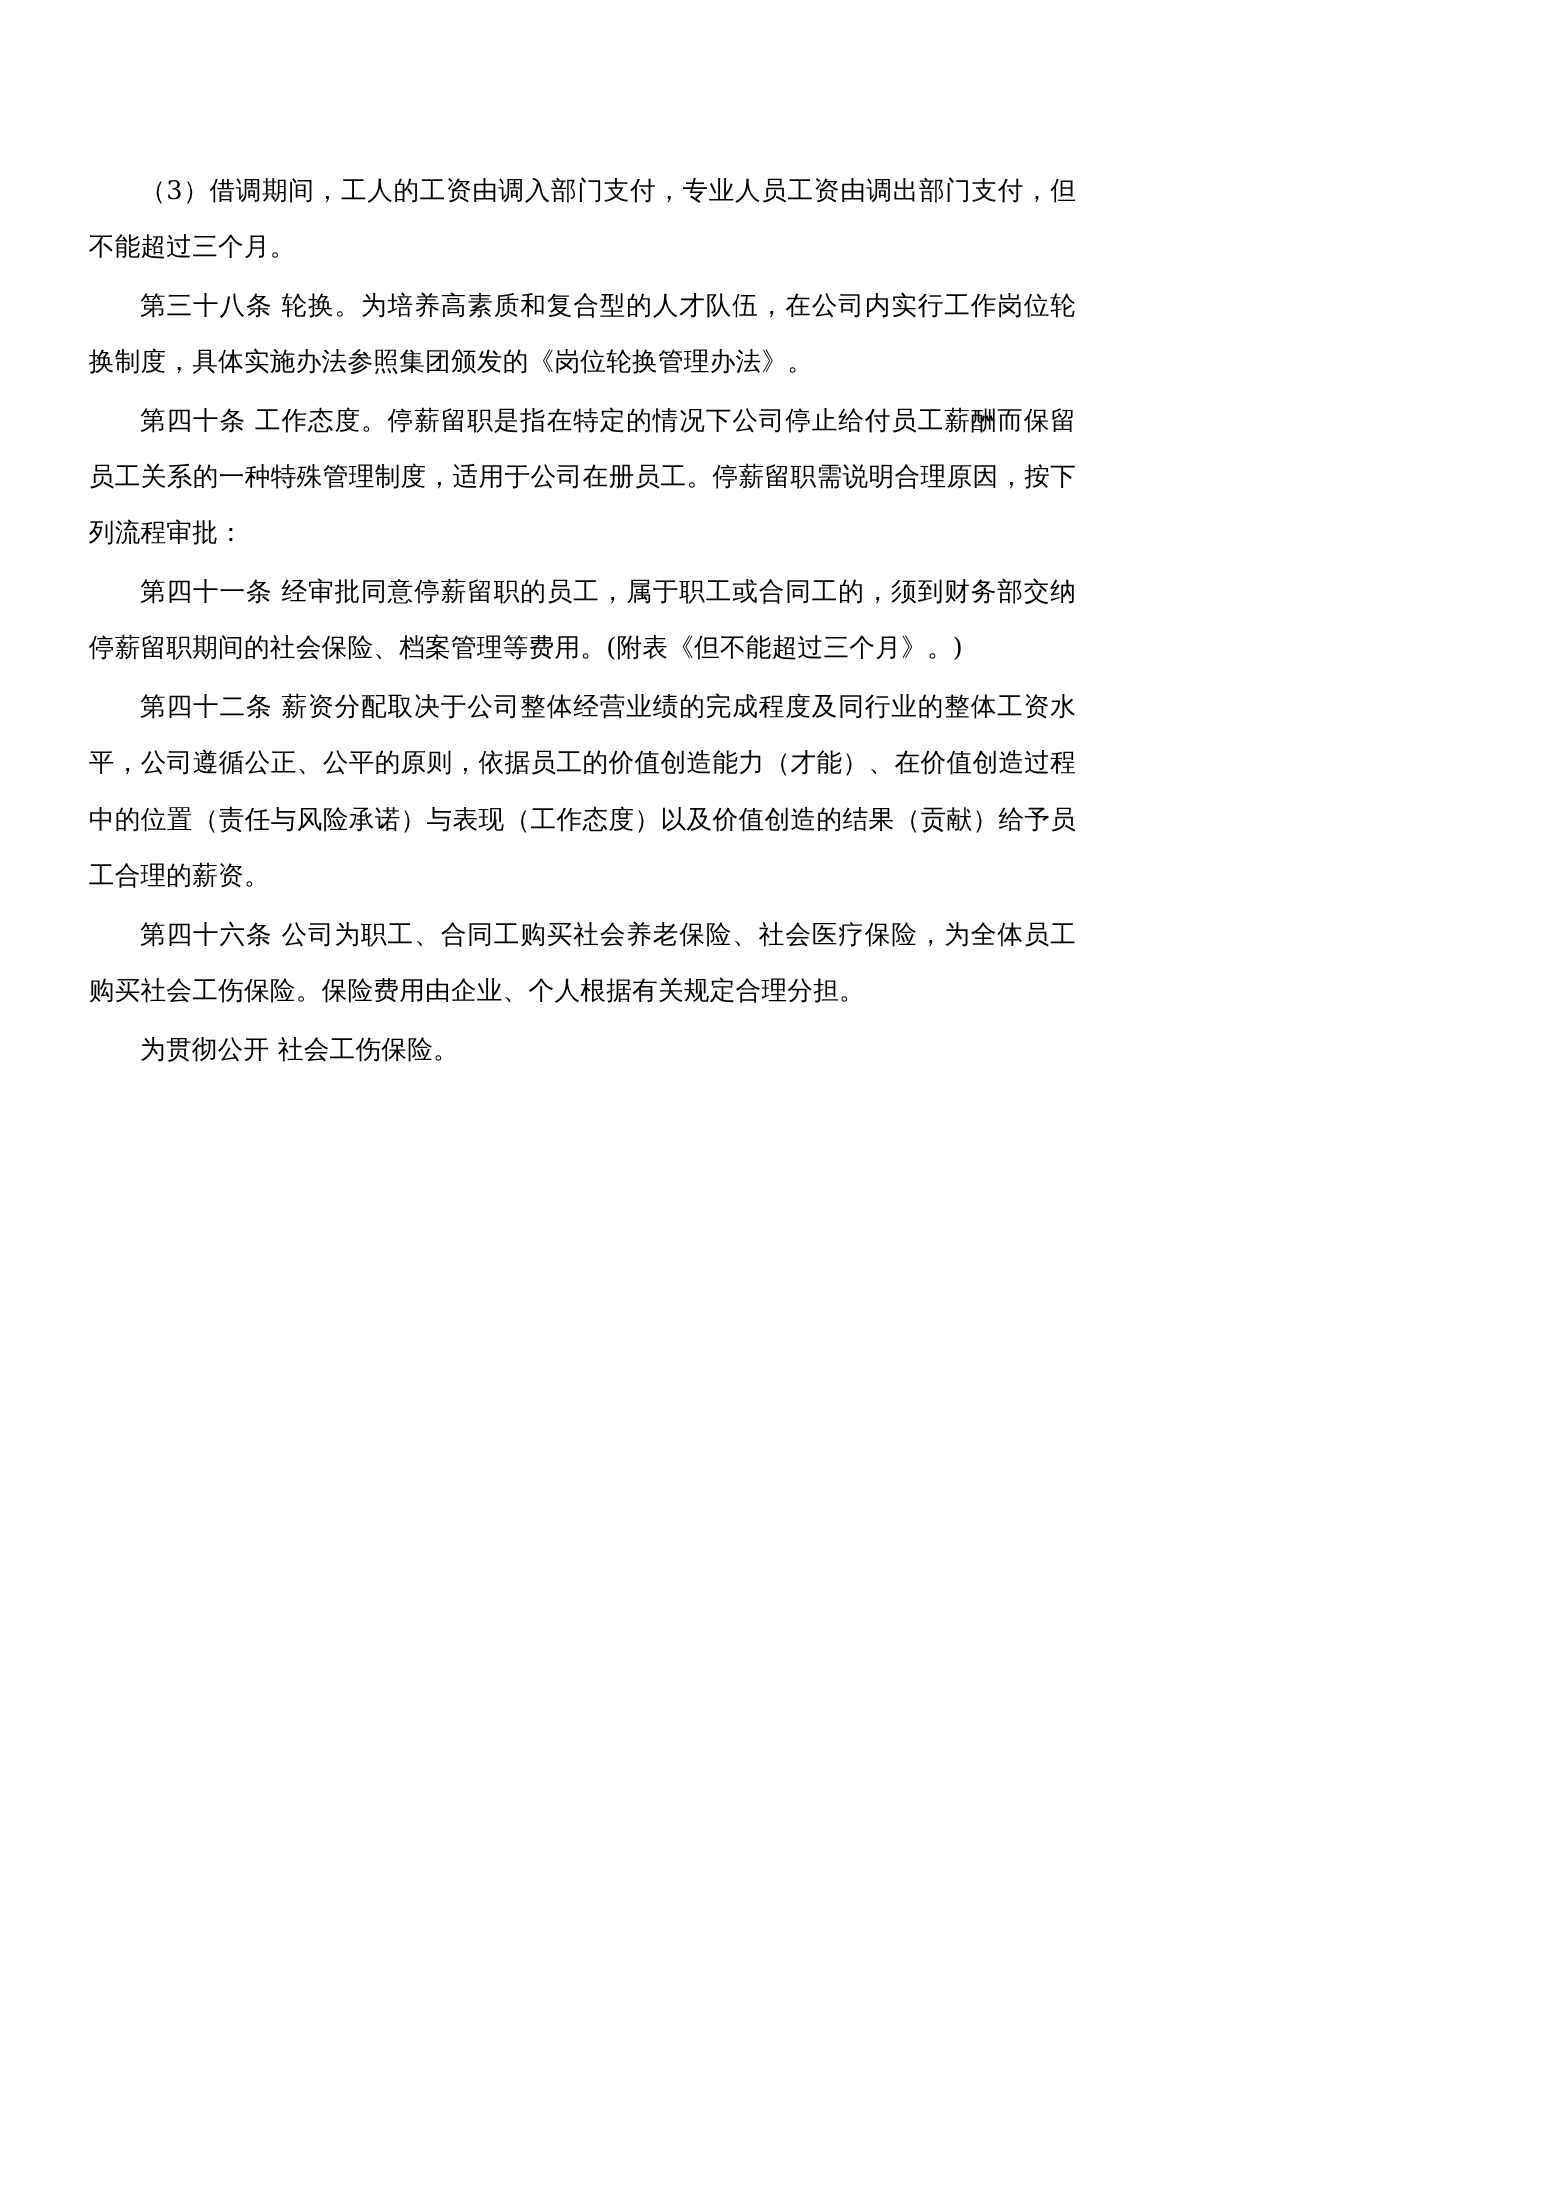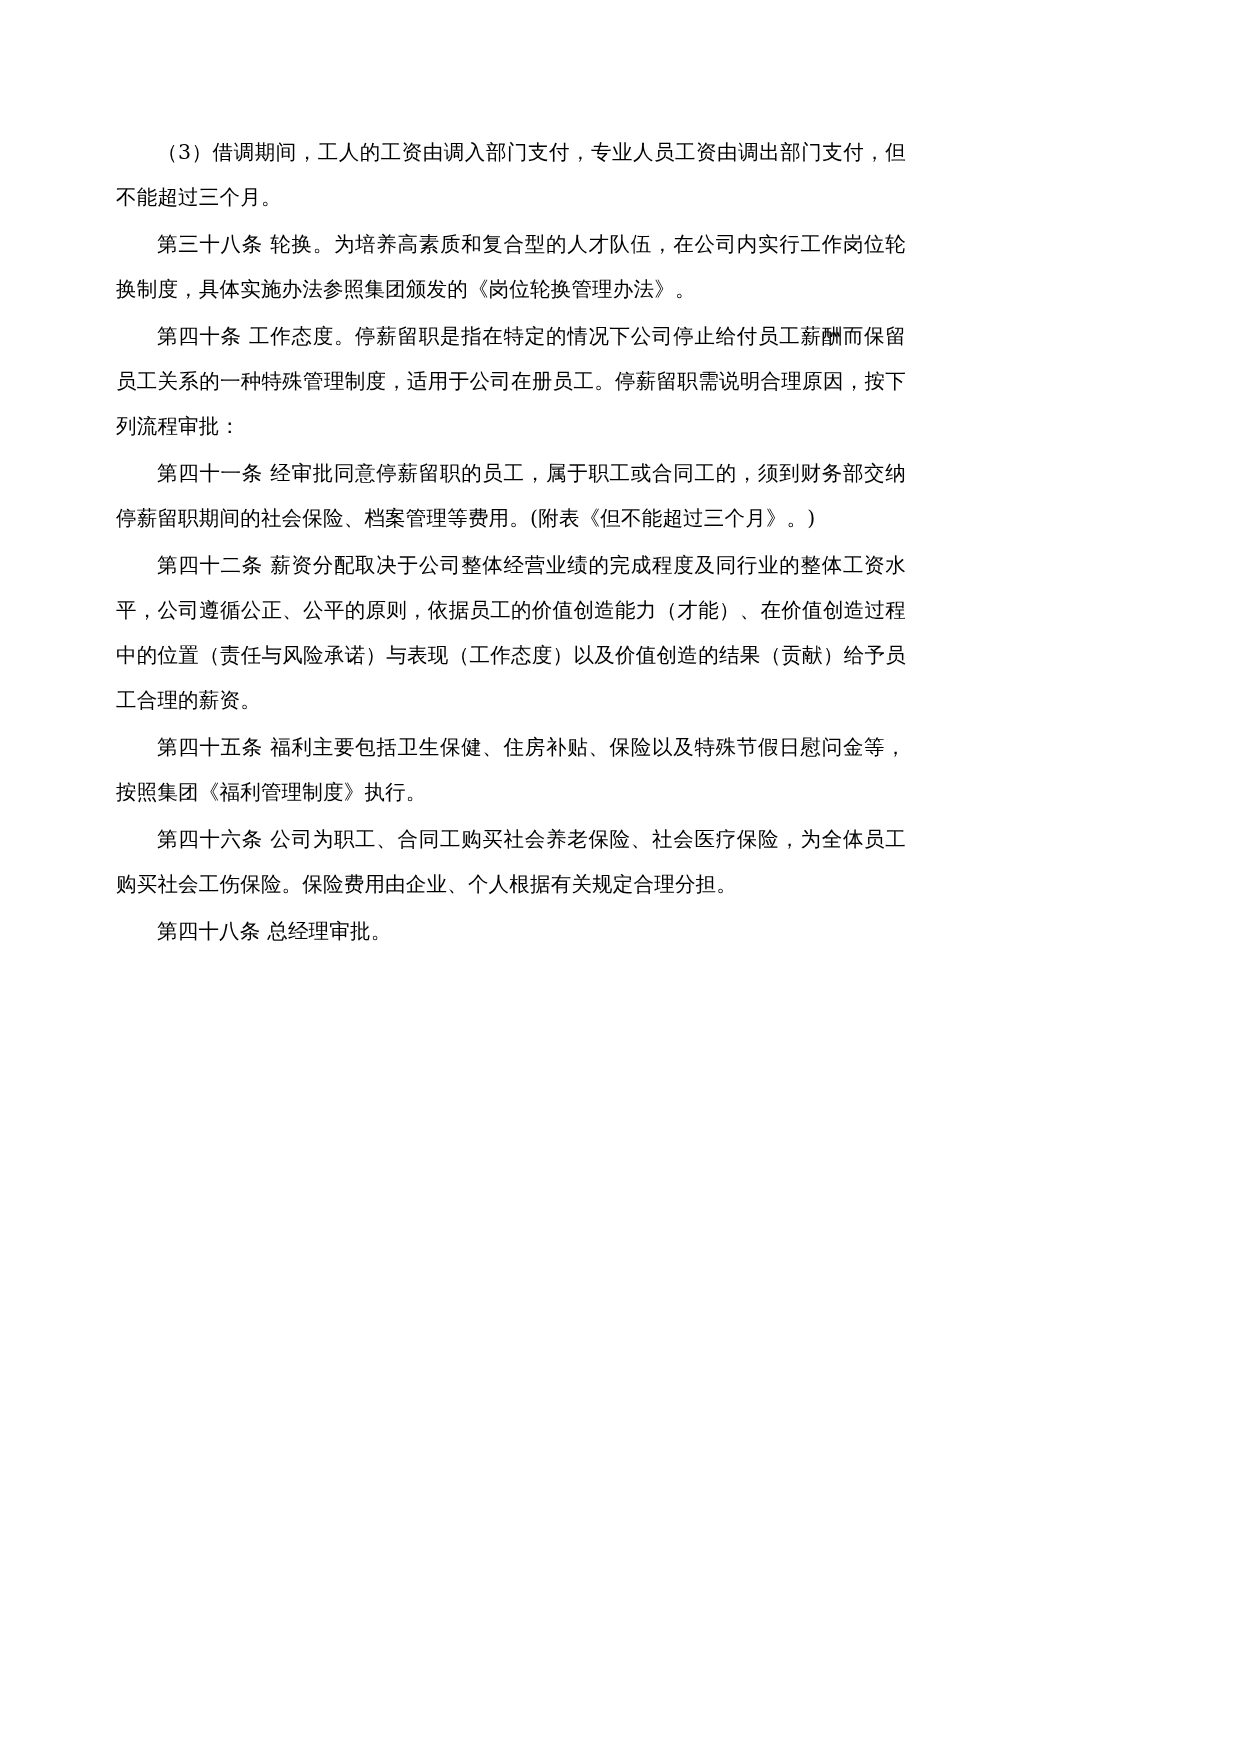--- a/index.html
+++ b/index.html
@@ -11,21 +11,21 @@
     width: 1241px;
     height: 1754px;
     font-family: "DejaVu Serif", "Liberation Serif", serif;
     color: #000000;
   }
   .page {
     position: relative;
     width: 1241px;
     height: 1754px;
     box-sizing: border-box;
-    padding: 130px 120px 90px 116px;
+    padding: 130px 120px 90px 71px;
   }
   .doc-body {
     width: 790px;
   }
   p.para {
     margin: 0 0 2px 0;
     font-size: 20.5px;
     line-height: 45px;
     text-align: justify;
     text-justify: inter-ideograph;
@@ -47,18 +47,17 @@
 <body>
 
 <div class="page">
   <div class="doc-body">
 
     <p class="para indent">（3）借调期间，工人的工资由调入部门支付，专业人员工资由调出部门支付，但不能超过三个月。</p>
     <p class="para indent">第三十八条 轮换。为培养高素质和复合型的人才队伍，在公司内实行工作岗位轮换制度，具体实施办法参照集团颁发的《岗位轮换管理办法》。</p>
     <p class="para indent">第四十条 工作态度。停薪留职是指在特定的情况下公司停止给付员工薪酬而保留员工关系的一种特殊管理制度，适用于公司在册员工。停薪留职需说明合理原因，按下列流程审批：</p>
     <p class="para indent">第四十一条 经审批同意停薪留职的员工，属于职工或合同工的，须到财务部交纳停薪留职期间的社会保险、档案管理等费用。(附表《但不能超过三个月》。)</p>
     <p class="para indent">第四十二条 薪资分配取决于公司整体经营业绩的完成程度及同行业的整体工资水平，公司遵循公正、公平的原则，依据员工的价值创造能力（才能）、在价值创造过程中的位置（责任与风险承诺）与表现（工作态度）以及价值创造的结果（贡献）给予员工合理的薪资。</p>
-    <p class="para indent">第四十五条 福利主要包括卫生保健、住房补贴、保险以及特殊节假日慰问金等，按照集团《福利管理制度》执行。</p>
     <p class="para indent">第四十六条 公司为职工、合同工购买社会养老保险、社会医疗保险，为全体员工购买社会工伤保险。保险费用由企业、个人根据有关规定合理分担。</p>
-    <p class="para indent">第四十八条 总经理审批。</p>
+    <p class="para indent">为贯彻公开 社会工伤保险。</p>
 
   </div>
 </div>
 
 </body></html>

